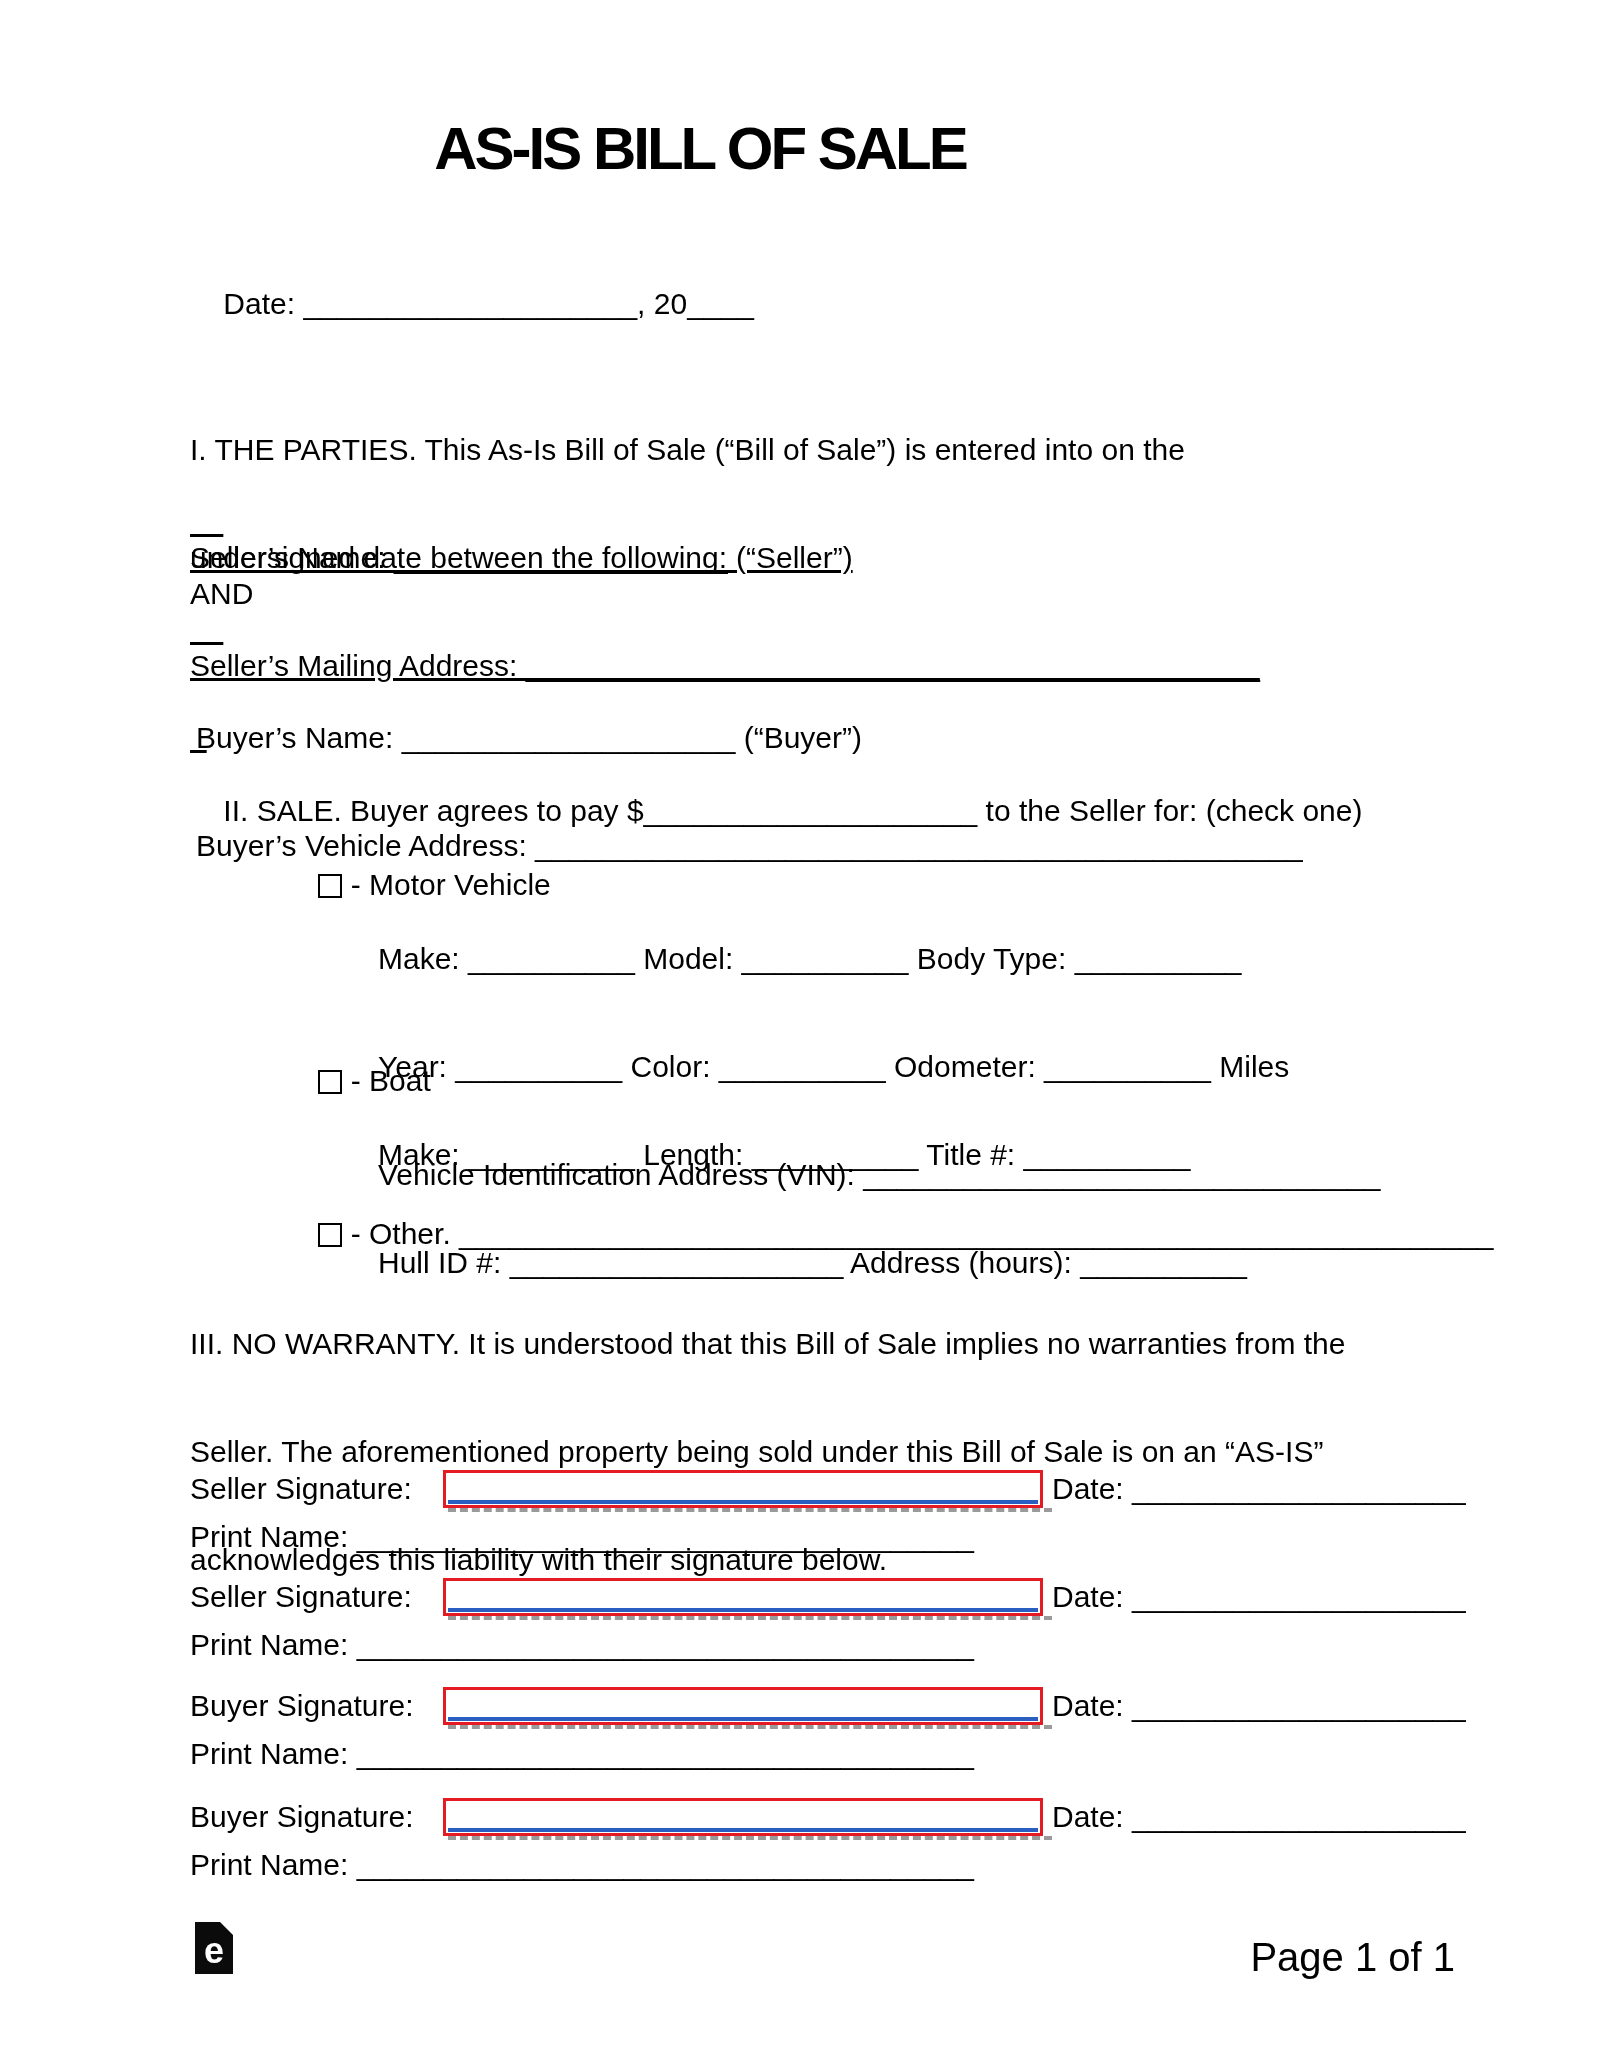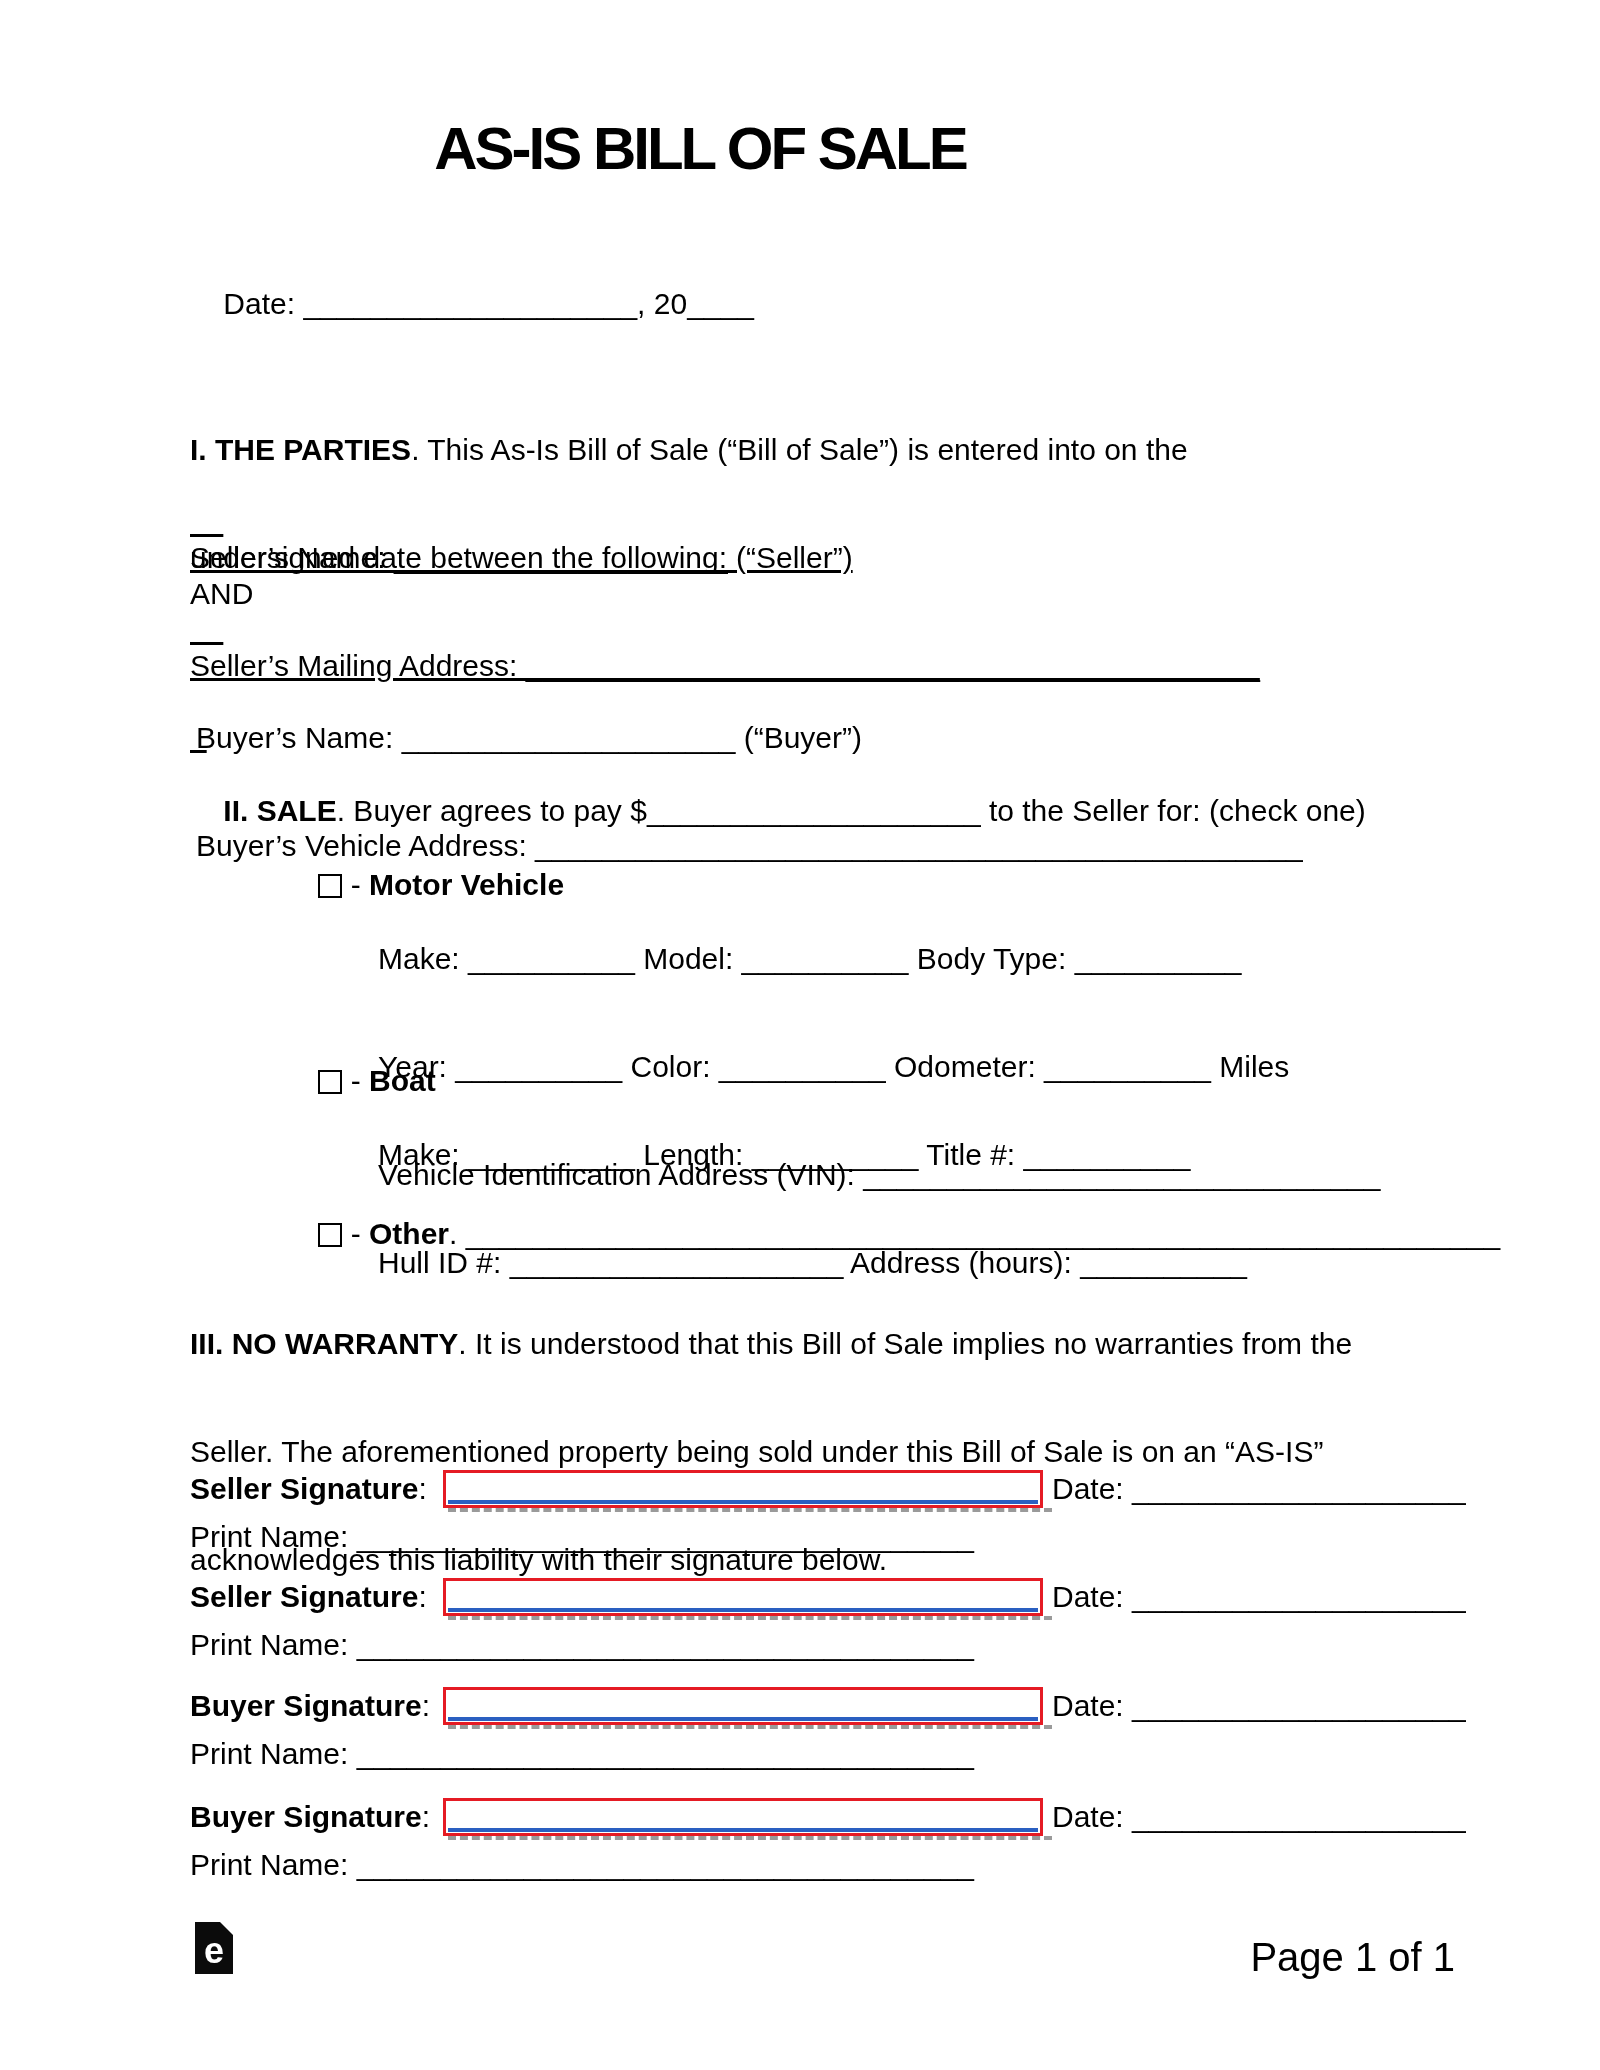--- a/index.html
+++ b/index.html
@@ -2,21 +2,21 @@
 <html style="--signature-box-border: #e51b24; --signature-line: #2a5fc1; --ghost-underscore: #9a9a9a;"><head>
 <meta charset="utf-8">
 <style>
   html,body{margin:0;padding:0;background:#e9e9e9;}
   .page{
     position:relative;width:1600px;height:2070px;background:#ffffff;
     font-family:"Liberation Sans","DejaVu Sans",sans-serif;color:#000;
     margin:0 auto;overflow:hidden;
   }
   .line{position:absolute;font-size:30px;line-height:36px;white-space:pre;}
-  .b{font-weight:bold;}
+  .b{font-weight:normal;}
   .title{
     position:absolute;top:117px;left:0;width:1400px;text-align:center;
     font-size:60px;line-height:64px;font-weight:bold;letter-spacing:-3px;white-space:pre;
   }
   .cb{
     display:inline-block;width:20px;height:20px;border:2px solid #000;
     vertical-align:-3px;background:#fff;
   }
   .sigrow{position:absolute;left:190px;width:1290px;height:100px;}
   .sigghost{

